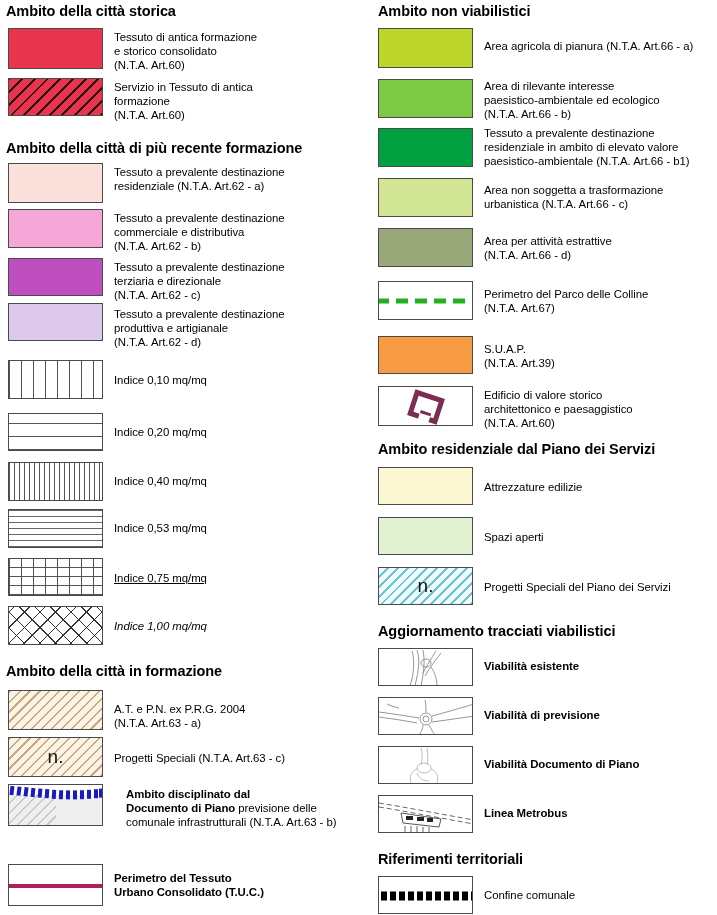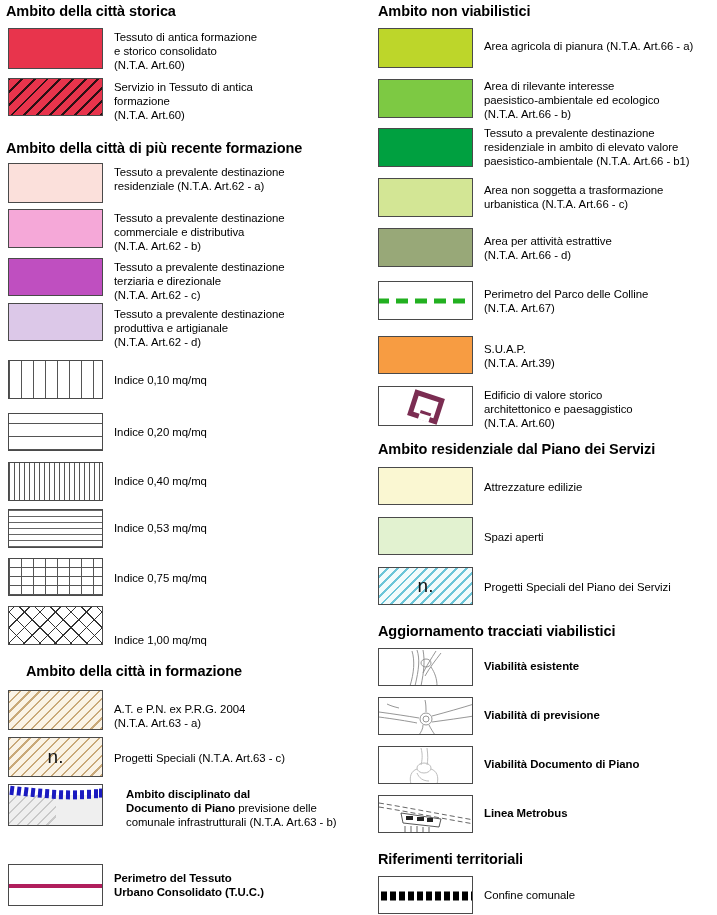--- a/index.html
+++ b/index.html
@@ -162,29 +162,29 @@
       <div class="label" style="left:114px; top:474px; width:250px;">Indice 0,40 mq/mq</div>
     </div>
 
     <div class="row">
       <div class="swatch p-horz-060" style="left:8px; top:509px; width:95px; height:39px;"></div>
       <div class="label" style="left:114px; top:521px; width:250px;">Indice 0,53 mq/mq</div>
     </div>
 
     <div class="row">
       <div class="swatch p-grid-075" style="left:8px; top:558px; width:95px; height:38px;"></div>
-      <div class="label" style="left:114px; top:571px; width:250px;">Indice 0,75 mq/mq</div>
+      <div class="label" style="left:114px; top:571px; width:250px;text-decoration:underline;">Indice 0,75 mq/mq</div>
     </div>
 
     <div class="row">
       <div class="swatch p-cross-100" style="left:8px; top:606px; width:95px; height:39px;"></div>
-      <div class="label" style="left:114px; top:633px; width:250px;">Indice 1,00 mq/mq</div>
-    </div>
-
-    <div class="section-title" style="position:absolute; left:6px; top:663px;margin-left:20px;">Ambito della città in formazione</div>
+      <div class="label" style="left:114px; top:619px; width:250px;font-style:italic;">Indice 1,00 mq/mq</div>
+    </div>
+
+    <div class="section-title" style="position:absolute; left:6px; top:663px;">Ambito della città in formazione</div>
 
     <div class="row">
       <div class="swatch p-tan-hatch" style="left:8px; top:690px; width:95px; height:40px;"></div>
       <div class="label" style="left:114px; top:702px; width:250px;">A.T. e P.N. ex P.R.G. 2004<br>(N.T.A. Art.63 - a)</div>
     </div>
 
     <div class="row">
       <div class="swatch p-tan-hatch" style="left:8px; top:737px; width:95px; height:40px;">
         <span class="nlabel">n.</span>
       </div>

